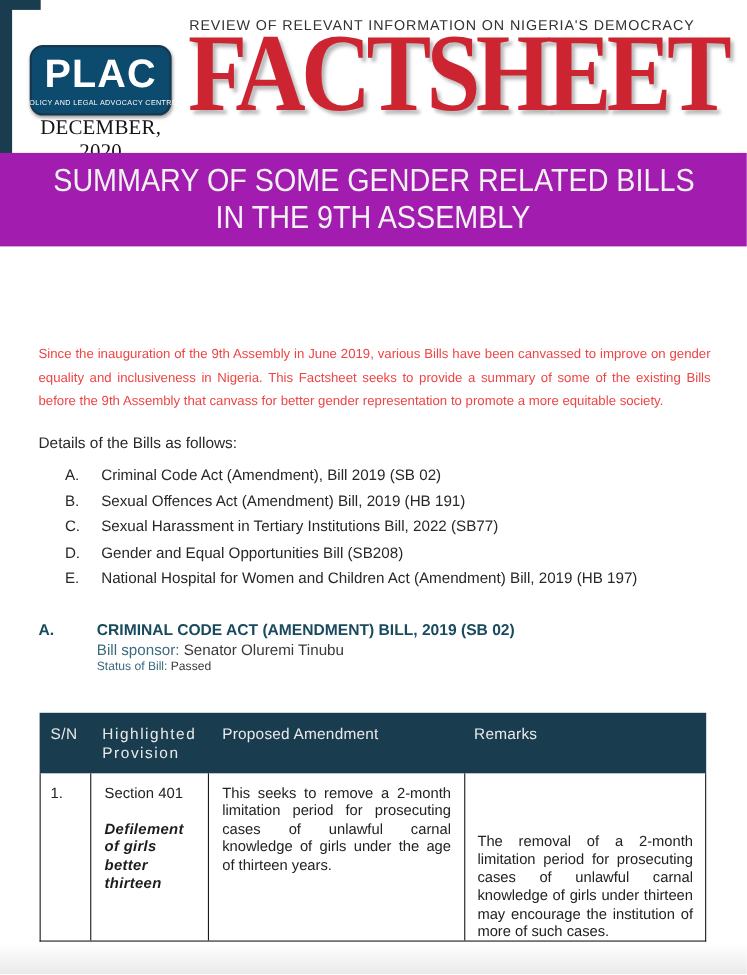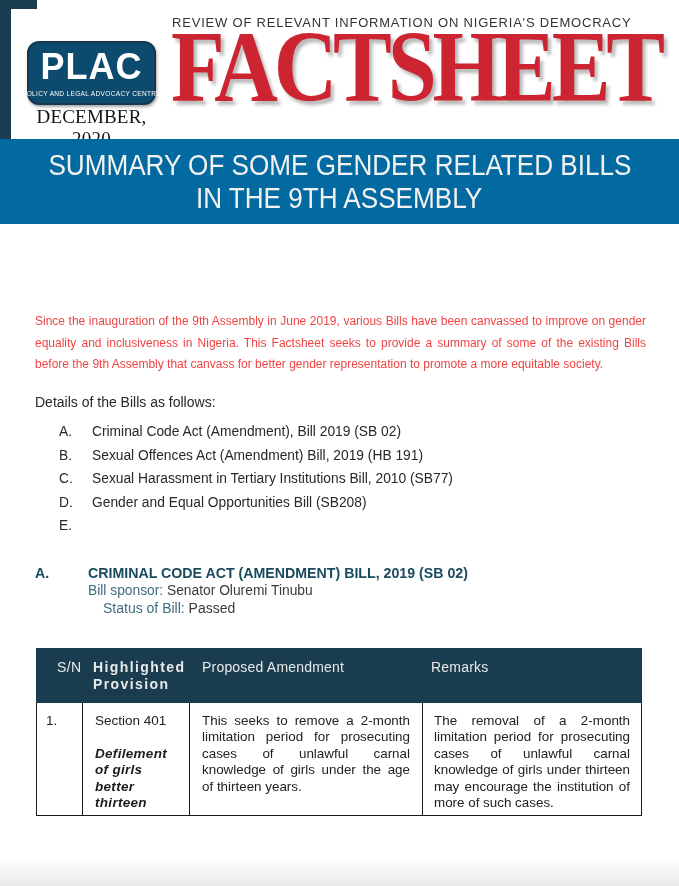--- a/index.html
+++ b/index.html
@@ -29,69 +29,69 @@
   }
   .wordmark{
     position:absolute;left:171px;top:17px;
     font-family:"Liberation Serif",serif;font-weight:bold;font-size:84px;line-height:1;
     letter-spacing:-4px;color:#cc2430;white-space:nowrap;
     transform:scale(1.05,1.2);transform-origin:left top;
     text-shadow:3px 3px 3px rgba(0,0,0,.28);
   }
   
   .banner{
-    position:absolute;left:0;top:139px;width:679px;height:85px;background:#0369a1;
+    position:absolute;left:0;top:139px;width:679px;height:85px;background:#a21caf;
     display:flex;flex-direction:column;align-items:center;justify-content:center;
   }
   .banner-line{
     color:#f2f2f2;font-size:29px;line-height:33px;white-space:nowrap;
     transform:scaleX(.9);transform-origin:center;
   }
   
   .bg-heading{position:absolute;left:35px;top:261px;font-size:18px;font-weight:bold;color:#1a4a5e;letter-spacing:.3px;}
   .intro{position:absolute;left:35px;top:311px;width:611px;font-size:12px;line-height:21.5px;color:#ef4444;text-align:justify;}
   .details-intro{position:absolute;left:35px;top:394px;font-size:14px;color:#282828;}
   
   .bill-list{position:absolute;left:59px;top:424px;width:590px;}
   .bill-item{display:flex;font-size:13.8px;line-height:16px;color:#282828;margin-bottom:7.6px;}
   .bill-item-label{width:33px;flex:none;}
   
   .section-head{position:absolute;left:35px;top:565px;display:flex;font-size:14.2px;font-weight:bold;color:#1a4a5e;}
   .section-head-label{width:53px;flex:none;}
   .sponsor-line{position:absolute;left:88px;top:583px;font-size:13.8px;}
-  .status-line{position:absolute;left:88px;top:600px;font-size:14px;margin-left:15px;}
+  .status-line{position:absolute;left:88px;top:600px;font-size:11px;}
   .field-label{color:#3d6b7d;}
   .field-value{color:#3a3a3a;}
   
   .bill-table{position:absolute;left:36px;top:648px;width:606px;}
   .thead{
     display:grid;grid-template-columns:46px 107px 233px 1fr;
     background:#193d4f;color:#e9e9e9;box-sizing:border-box;
     padding:11px 0 10px;min-height:52px;
   }
   .th{font-size:14px;line-height:17px;}
-  .th-sn{padding-left:21px;letter-spacing:.4px;}
-  .th-provision{padding-left:11px;padding-right:14px;letter-spacing:1.4px;font-weight:bold;}
+  .th-sn{padding-left:10px;letter-spacing:.4px;}
+  .th-provision{padding-left:11px;padding-right:14px;letter-spacing:1.4px;}
   .th-amendment{padding-left:13px;letter-spacing:.2px;}
   .th-remarks{padding-left:9px;letter-spacing:.2px;}
   .tbody{
     display:grid;grid-template-columns:46px 107px 233px 1fr;
     border:1.5px solid #1a1a1a;border-top:none;box-sizing:border-box;
     min-height:113px;
   }
   .td{box-sizing:border-box;padding-top:10px;}
   .td:not(:last-child){border-right:1.5px solid #1a1a1a;}
   .td-sn{padding-left:9px;font-size:13.5px;color:#222;}
   .td-provision{padding-left:12px;padding-right:8px;font-size:13.5px;color:#222;line-height:16.5px;}
   .provision-emphasis{
     margin-top:16px;font-weight:bold;font-style:italic;letter-spacing:.3px;
     font-size:13.5px;line-height:16.5px;color:#1c1c1c;
   }
   .td-amendment{padding:10px 12px 0 12px;font-size:13.4px;line-height:16.4px;color:#222;text-align:justify;}
-  .td-remarks{padding:10px 11px 0 11px;font-size:13.4px;line-height:16.4px;color:#222;text-align:justify;}
+  .td-remarks{padding:10px 11px 0 11px;font-size:13.4px;line-height:16.4px;color:#222;text-align:justify;margin-top:44px;}
   
   .bottom-shade{position:absolute;left:0;bottom:0;width:679px;height:28px;background:linear-gradient(#ffffff,#e9e9e9);}
 </style>
 </head>
 <body>
 
 <div class="page">
 
   <div class="corner-notch"></div>
   <div class="left-bar"></div>
@@ -117,28 +117,29 @@
     <div class="bill-item">
       <span class="bill-item-label">A.</span>
       <span>Criminal Code Act (Amendment), Bill 2019 (SB 02)</span>
     </div>
     <div class="bill-item">
       <span class="bill-item-label">B.</span>
       <span>Sexual Offences Act (Amendment) Bill, 2019 (HB 191)</span>
     </div>
     <div class="bill-item">
       <span class="bill-item-label">C.</span>
-      <span>Sexual Harassment in Tertiary Institutions Bill, 2010 (SB77)</span>
+      <span>Sexual Harassment in Tertiary Institutions Bill, 2022 (SB77)</span>
     </div>
     <div class="bill-item">
       <span class="bill-item-label">D.</span>
       <span>Gender and Equal Opportunities Bill (SB208)</span>
     </div>
     <div class="bill-item">
       <span class="bill-item-label">E.</span>
+      <span>National Hospital for Women and Children Act (Amendment) Bill, 2019 (HB 197)</span>
     </div>
   </div>
 
   <div class="section-head">
     <span class="section-head-label">A.</span>
     <span>CRIMINAL CODE ACT (AMENDMENT) BILL, 2019 (SB 02)</span>
   </div>
   <div class="sponsor-line">
     <span class="field-label">Bill sponsor: </span><span class="field-value">Senator Oluremi Tinubu</span>
   </div>

